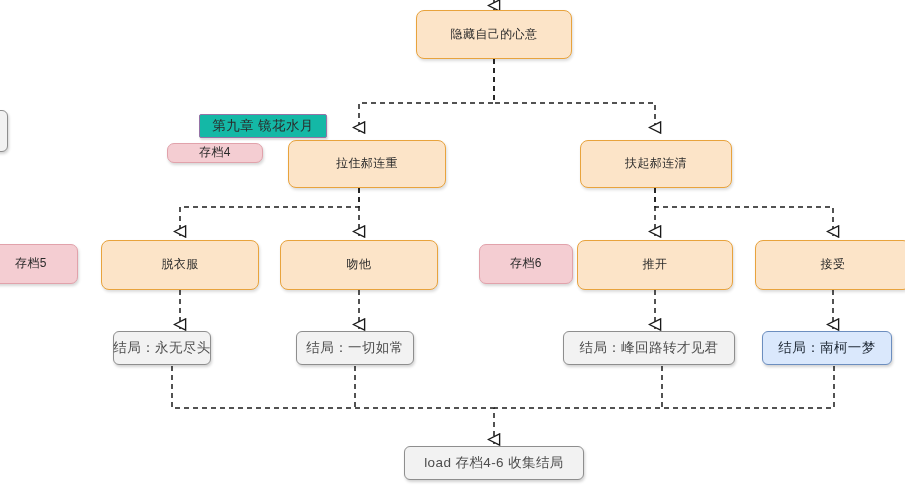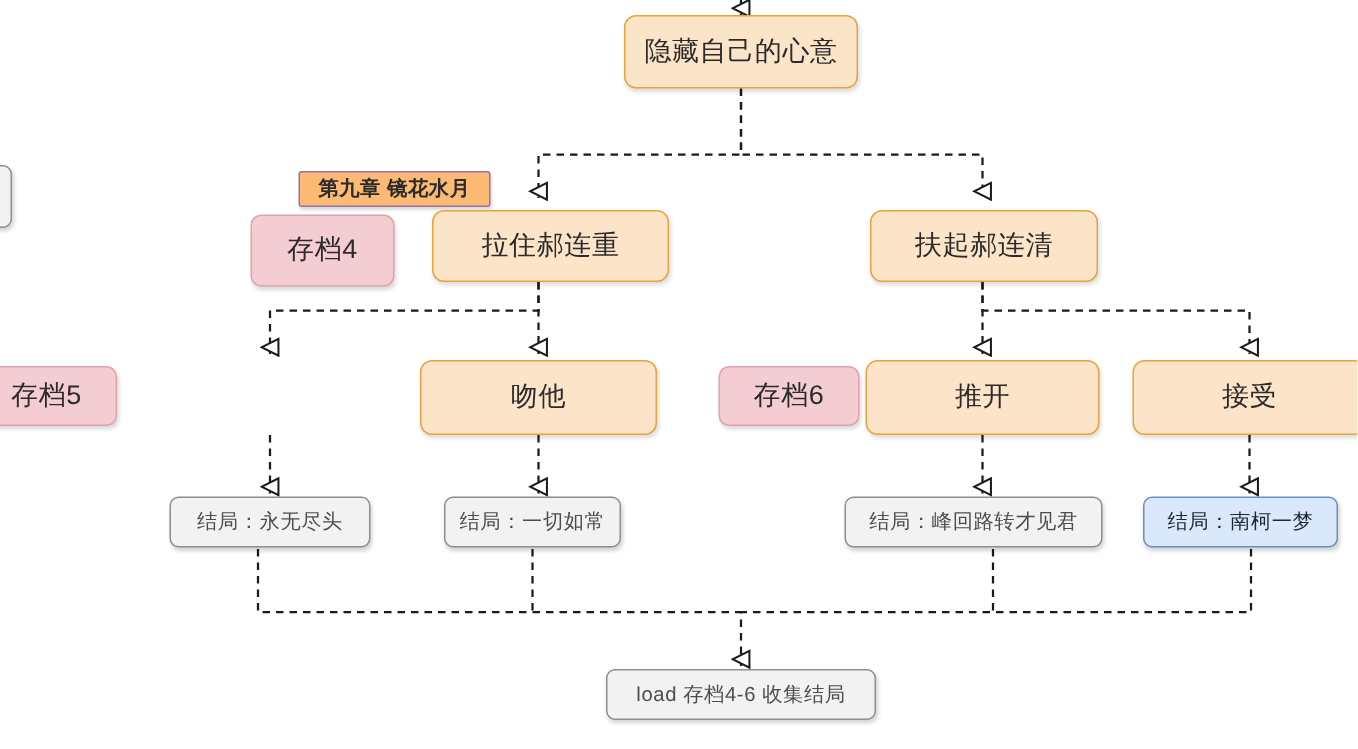--- a/index.html
+++ b/index.html
@@ -28,21 +28,21 @@
   .node {
     position: absolute;
     box-sizing: border-box;
     display: flex;
     align-items: center;
     justify-content: center;
     text-align: center;
     border-radius: 7px;
     border-width: 1.3px;
     border-style: solid;
-    font-size: 18px;
+    font-size: 12px;
     line-height: 1.1;
     letter-spacing: 0.4px;
     white-space: nowrap;
     z-index: 3;
   }
   
   .node.choice {
     background: #fce4c8;
     border-color: #e8a33d;
     color: #2b2b2b;
@@ -76,27 +76,26 @@
   .node.action {
     background: #f2f2f2;
     border-color: #8e8e8e;
     color: #4d4d4d;
     font-size: 13.5px;
     border-radius: 6px;
     box-shadow: 1px 2px 3px rgba(0,0,0,0.18);
   }
   
   .node.chapter {
-    background: #fdba74;
+    background: #14b8a6;
     border-color: #9673a6;
     color: #2b2b2b;
     font-size: 13.5px;
     border-radius: 2px;
     box-shadow: 1px 2px 2px rgba(0,0,0,0.14);
-    font-weight: bold;
   }
   
   .node.clipped {
     background: #f2f2f2;
     border-color: #8e8e8e;
     border-radius: 6px;
     box-shadow: 1px 2px 3px rgba(0,0,0,0.18);
   }
 </style>
 </head>
@@ -134,38 +133,39 @@
       <path d="M 834 366 L 834 408 L 494 408"></path>
     </g>
   </svg>
 
   <div class="node clipped" style="left:-30px; top:110px; width:38px; height:42px;"></div>
 
   <div class="node choice" style="left:416px; top:10px; width:156px; height:49px;">隐藏自己的心意</div>
 
   <div class="node chapter" style="left:199px; top:114px; width:128px; height:24px;">第九章 镜花水月</div>
 
-  <div class="node save" style="left:167px; top:143px; width:96px; height:48px;">存档4</div>
+  <div class="node save" style="left:167px; top:143px; width:96px; height:20px;">存档4</div>
 
   <div class="node choice" style="left:580px; top:140px; width:152px; height:48px;">扶起郝连清</div>
 
   <div class="node choice" style="left:288px; top:140px; width:158px; height:48px;">拉住郝连重</div>
 
   <div class="node save" style="left:-16px; top:244px; width:94px; height:40px;">存档5</div>
 
+  <div class="node choice" style="left:101px; top:240px; width:158px; height:50px;">脱衣服</div>
 
   <div class="node choice" style="left:280px; top:240px; width:158px; height:50px;font-family:Liberation Serif, serif;">吻他</div>
 
   <div class="node save" style="left:479px; top:244px; width:94px; height:40px;">存档6</div>
 
   <div class="node choice" style="left:577px; top:240px; width:156px; height:50px;">推开</div>
 
   <div class="node choice" style="left:755px; top:240px; width:156px; height:50px;">接受</div>
 
-  <div class="node ending" style="left:113px; top:331px; width:134px; height:34px;">结局：永无尽头</div>
+  <div class="node ending" style="left:113px; top:331px; width:98px; height:34px;">结局：永无尽头</div>
 
   <div class="node ending" style="left:296px; top:331px; width:118px; height:34px;">结局：一切如常</div>
 
   <div class="node ending selected" style="left:762px; top:331px; width:130px; height:34px;">结局：南柯一梦</div>
 
   <div class="node ending" style="left:563px; top:331px; width:172px; height:34px;">结局：峰回路转才见君</div>
 
   <div class="node action" style="left:404px; top:446px; width:180px; height:34px;text-align:center;">load 存档4-6 收集结局</div>
 
 </div>

